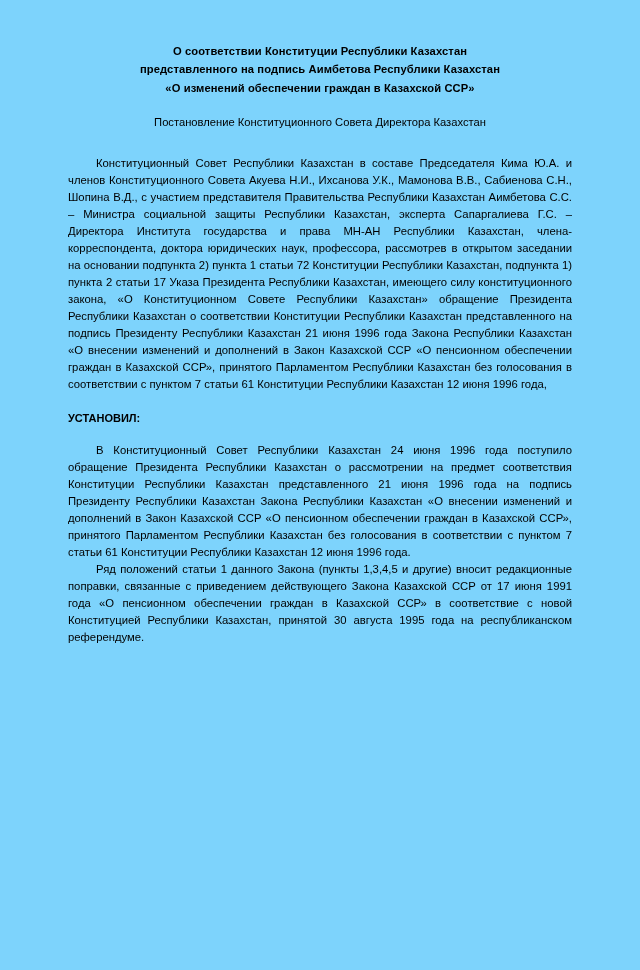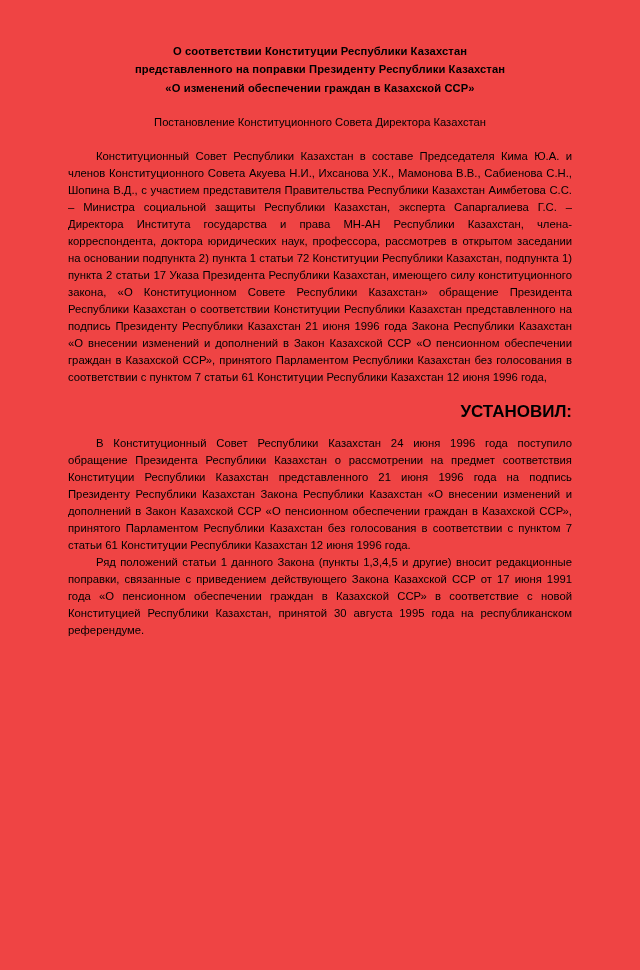--- a/index.html
+++ b/index.html
@@ -14,21 +14,21 @@
     overflow: hidden;
     font-family: "Liberation Sans", "DejaVu Sans", sans-serif;
     color: #000000;
     -webkit-font-smoothing: none;
   }
   .page {
     box-sizing: border-box;
     width: 640px;
     height: 970px;
     padding: 42px 68px 0 68px;
-    background: #ef4444;
+    background: #7dd3fc;
   }
   .doc-title {
     text-align: center;
     font-weight: bold;
     font-size: 11.2px;
     line-height: 18.4px;
     letter-spacing: 0.1px;
     margin: 0;
   }
   .doc-title .tline {
@@ -40,47 +40,47 @@
     font-weight: normal;
     font-size: 11.2px;
     line-height: 18.6px;
     margin: 16px 0 0 0;
   }
   .doc-subtitle .sline {
     display: block;
     white-space: nowrap;
   }
   .body-block {
-    margin-top: 16px;
+    margin-top: 23px;
   }
   p.para {
     margin: 0;
     text-align: justify;
     text-justify: inter-word;
     text-indent: 28px;
     font-size: 11.3px;
     line-height: 17.0px;
     hyphens: none;
   }
   .section-heading {
-    text-align: right;
+    text-align: left;
     font-weight: bold;
-    font-size: 17px;
+    font-size: 11px;
     line-height: 17px;
     margin: 17px 0 15px 0;
   }
 </style>
 </head>
 <body>
 
 <div class="page">
 
   <div class="doc-title">
     <span class="tline">О соответствии Конституции Республики Казахстан</span>
-    <span class="tline">представленного на поправки Президенту Республики Казахстан</span>
+    <span class="tline">представленного на подпись Аимбетова Республики Казахстан</span>
     <span class="tline">«О изменений обеспечении граждан в Казахской ССР»</span>
   </div>
 
   <div class="doc-subtitle">
     <span class="sline">Постановление Конституционного Совета Директора Казахстан</span>
   </div>
 
   <div class="body-block">
     <p class="para">Конституционный Совет Республики Казахстан в составе Председателя Кима Ю.А. и членов Конституционного Совета Акуева Н.И., Ихсанова У.К., Мамонова В.В., Сабиенова С.Н., Шопина В.Д., с участием представителя Правительства Республики Казахстан Аимбетова С.С. – Министра социальной защиты Республики Казахстан, эксперта Сапаргалиева Г.С. – Директора Института государства и права МН-АН Республики Казахстан, члена-корреспондента, доктора юридических наук, профессора, рассмотрев в открытом заседании на основании подпункта 2) пункта 1 статьи 72 Конституции Республики Казахстан, подпункта 1) пункта 2 статьи 17 Указа Президента Республики Казахстан, имеющего силу конституционного закона, «О Конституционном Совете Республики Казахстан» обращение Президента Республики Казахстан о соответствии Конституции Республики Казахстан представленного на подпись Президенту Республики Казахстан 21 июня 1996 года Закона Республики Казахстан «О внесении изменений и дополнений в Закон Казахской ССР «О пенсионном обеспечении граждан в Казахской ССР», принятого Парламентом Республики Казахстан без голосования в соответствии с пунктом 7 статьи 61 Конституции Республики Казахстан 12 июня 1996 года,</p>
 

